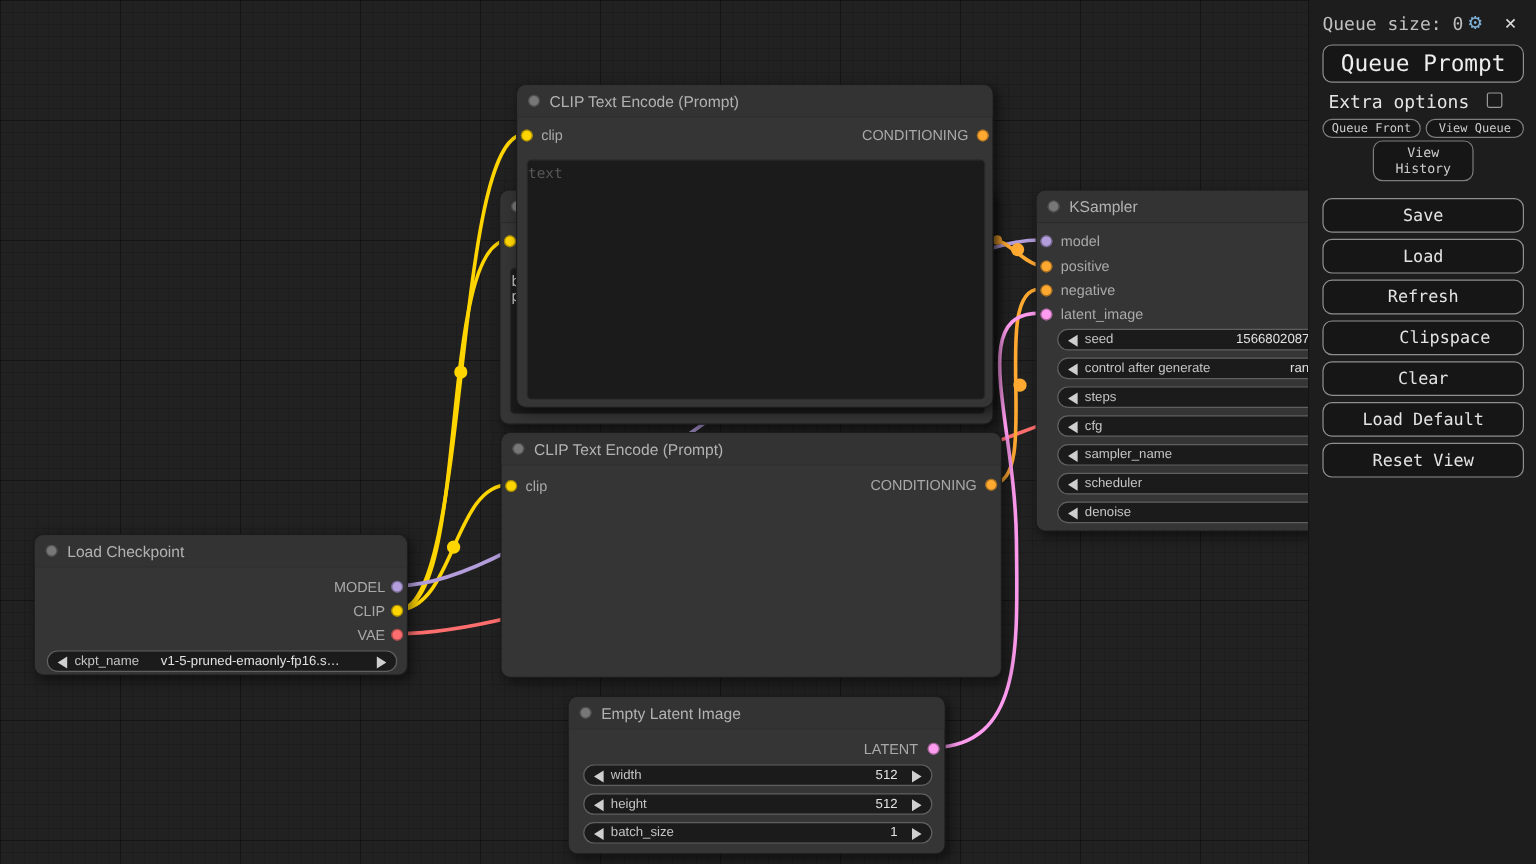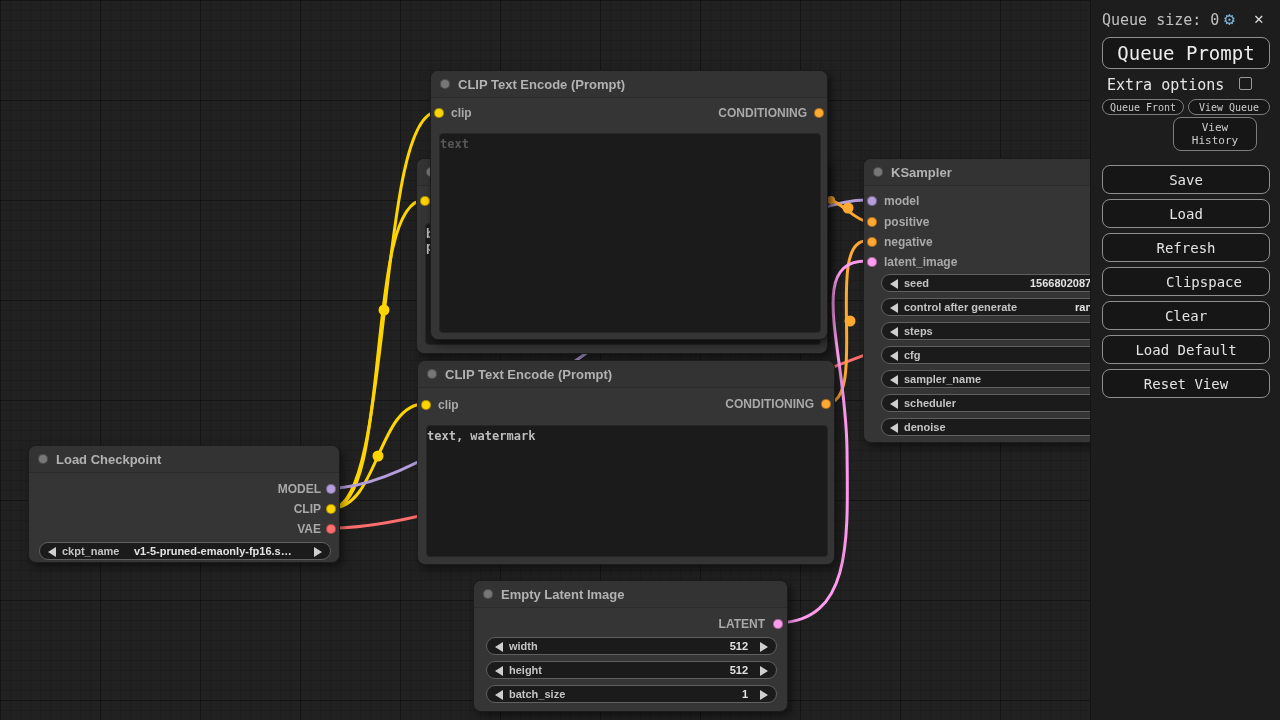--- a/index.html
+++ b/index.html
@@ -7,21 +7,21 @@
     font-family:"Liberation Sans",sans-serif;
     background-color:#212121;
     background-image:
       linear-gradient(rgba(0,0,0,0.28) 1px,transparent 1px),
       linear-gradient(90deg,rgba(0,0,0,0.28) 1px,transparent 1px),
       linear-gradient(rgba(0,0,0,0.13) 1px,transparent 1px),
       linear-gradient(90deg,rgba(0,0,0,0.13) 1px,transparent 1px);
     background-size:100px 100px,100px 100px,10px 10px,10px 10px;}
   #wires{position:absolute;left:0;top:0;z-index:1;}
   .node{position:absolute;background:#353535;border:1px solid #1c1c1c;border-radius:8px;
-    box-shadow:3px 4px 10px rgba(0,0,0,0.5);box-sizing:border-box;font-weight:bold;}
+    box-shadow:3px 4px 10px rgba(0,0,0,0.5);box-sizing:border-box;}
   .z2{z-index:2}.z3{z-index:3}
   .ntitle{position:absolute;left:0;top:0;right:0;height:26px;background:#333333;
     border-radius:7px 7px 0 0;border-bottom:1px solid #2b2b2b;}
   .ntitle .tdot{position:absolute;left:9px;top:8px;width:10px;height:10px;border-radius:50%;
     background:#777;box-shadow:inset 0 0 0 1px rgba(0,0,0,0.35);}
   .ntitle .ttext{position:absolute;left:27px;top:6px;font-size:13px;color:#b2b2b2;white-space:nowrap;}
   .dot{position:absolute;width:10px;height:10px;border-radius:50%;box-shadow:inset 0 0 0 1px rgba(0,0,0,0.35);}
   .slotlab{position:absolute;font-size:12px;color:#a9a9a9;white-space:nowrap;}
   .slotlab.right{text-align:right;}
   .ta{position:absolute;background:#1b1b1b;border:1px solid #262626;border-radius:4px;
@@ -45,21 +45,21 @@
   #close-x{position:absolute;left:163px;top:9px;font-size:16px;color:#dcdcdc;cursor:pointer;}
   .btn{position:absolute;background:#161616;border:1px solid #8f8f8f;border-radius:8px;
     color:#ededed;display:flex;align-items:center;justify-content:center;cursor:pointer;box-sizing:border-box;}
   #queue-prompt{left:11px;top:37px;width:168px;height:32px;font-size:19px;}
   #extra-label{position:absolute;left:16px;top:76px;font-size:15px;color:#e5e5e5;}
   #extra-cb{position:absolute;left:148px;top:77px;width:13px;height:13px;appearance:none;-webkit-appearance:none;
     background:#1a1a1a;border:1px solid #9a9a9a;border-radius:2px;margin:0;cursor:pointer;}
   #queue-front{left:11px;top:99px;width:82px;height:16px;font-size:10px;color:#cccccc;border-color:#7d7d7d;}
   #view-queue{left:97px;top:99px;width:82px;height:16px;font-size:10px;color:#cccccc;border-color:#7d7d7d;}
   #view-history{left:53px;top:117px;width:84px;height:34px;font-size:11px;line-height:13px;color:#cccccc;
-    border-color:#7d7d7d;text-align:center;white-space:normal;padding:0 14px;margin-left:29px;}
+    border-color:#7d7d7d;text-align:center;white-space:normal;padding:0 14px;}
   .bigbtn{left:11px;width:168px;height:29px;font-size:14px;color:#e4e4e4;}
 </style>
 </head>
 <body>
 
 <div id="stage">
 
   <svg id="wires" width="1280" height="720">
     <g fill="none" stroke-width="3" stroke-linecap="round">
       <path d="M332,508 C392,508 377,112 437,112" stroke="#FFD500"></path>
@@ -104,21 +104,20 @@
 
   <div class="node z3" style="left:417px;top:360px;width:418px;height:205px;">
     <div class="ntitle">
       <span class="tdot"></span>
       <span class="ttext">CLIP Text Encode (Prompt)</span>
     </div>
     <span class="dot" style="left: 3px; top: 39px; background-color: rgb(255, 213, 0);"></span>
     <span class="slotlab" style="left:20px;top:37px;">clip</span>
     <span class="dot" style="right: 3px; top: 38px; background-color: rgb(255, 169, 49);"></span>
     <span class="slotlab right" style="right:20px;top:36px;">CONDITIONING</span>
-    <div class="ta" style="left:8px;top:64px;width:402px;height:132px;">text, watermark</div>
   </div>
 
   <div class="node z3" style="left:28px;top:445px;width:312px;height:118px;">
     <div class="ntitle">
       <span class="tdot"></span>
       <span class="ttext">Load Checkpoint</span>
     </div>
     <span class="dot" style="right: 3px; top: 38px; background-color: rgb(179, 157, 219);"></span>
     <span class="slotlab right" style="right:18px;top:36px;">MODEL</span>
     <span class="dot" style="right: 3px; top: 58px; background-color: rgb(255, 213, 0);"></span>

